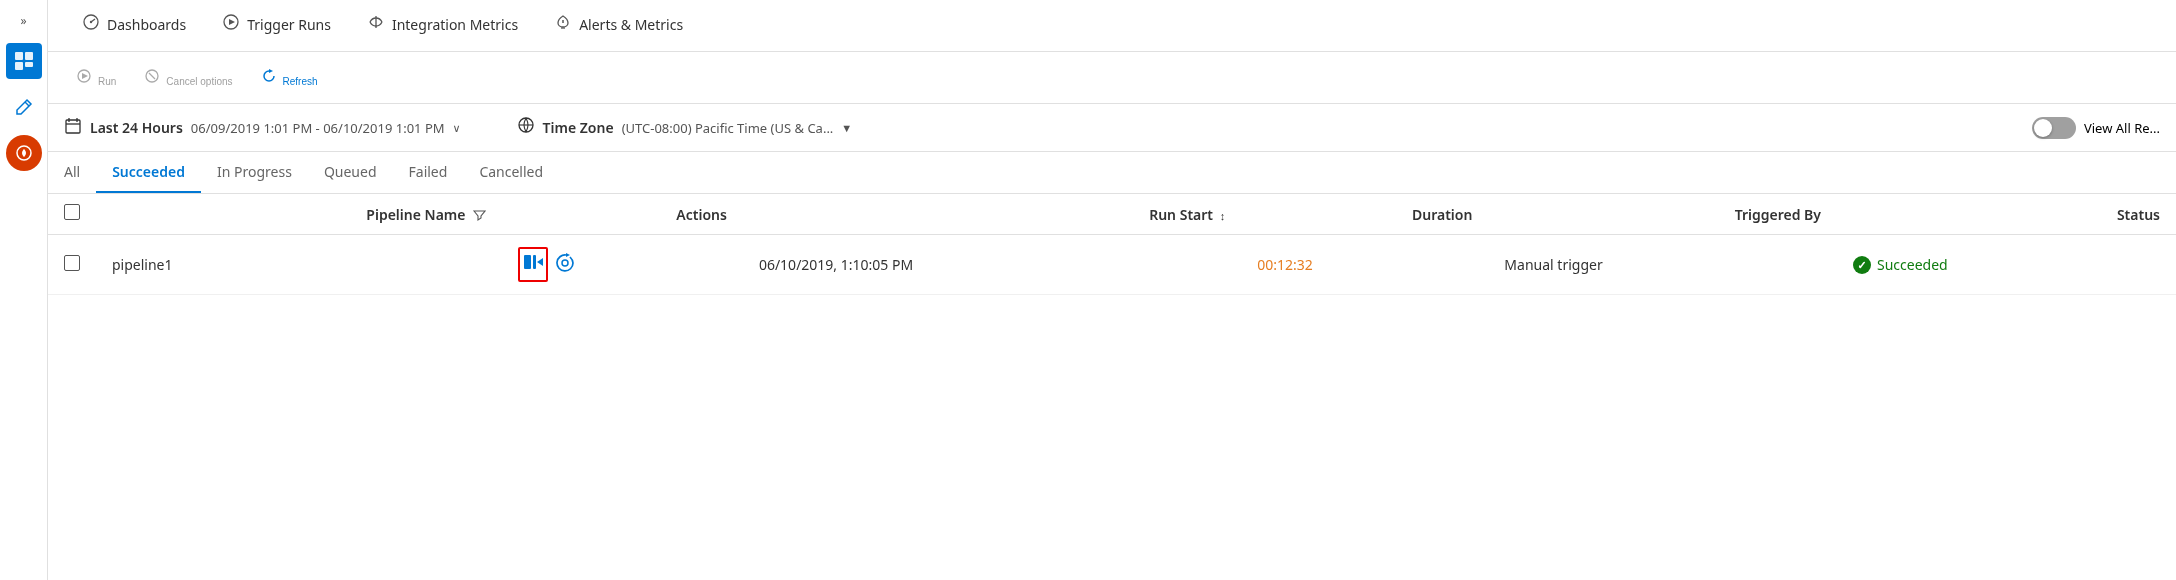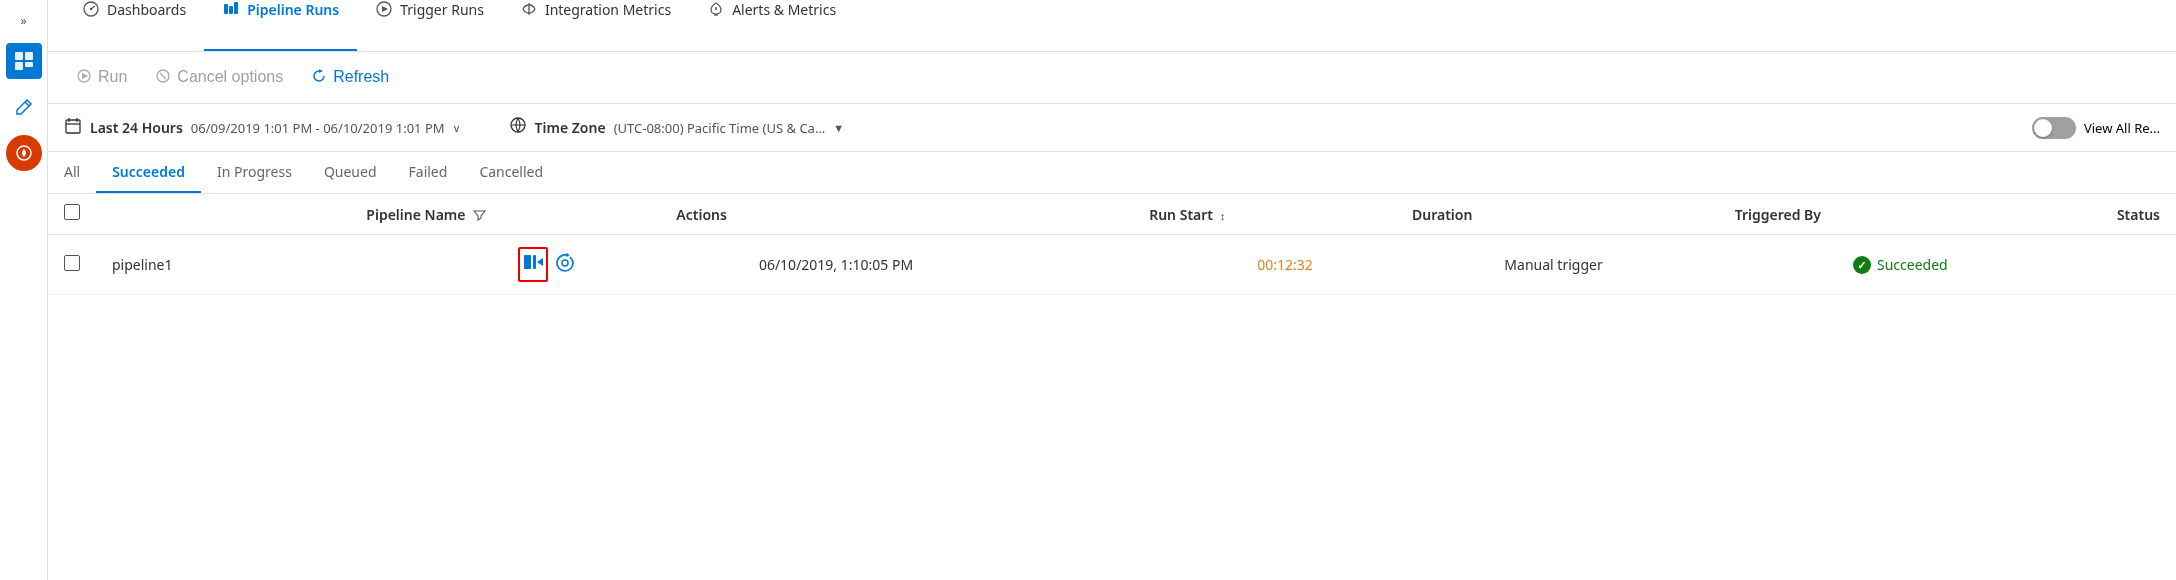--- a/index.html
+++ b/index.html
@@ -63,20 +63,21 @@
     .nav-tabs {
       display: flex;
       align-items: center;
       border-bottom: 1px solid #e0e0e0;
       padding: 0 16px;
       height: 52px;
       gap: 0;
     }
     .nav-tab {
       display: flex;
+      align-items: center;
       gap: 7px;
       padding: 0 18px;
       height: 100%;
       cursor: pointer;
       font-size: 14px;
       color: #333;
       border-bottom: 2px solid transparent;
       white-space: nowrap;
     }
     .nav-tab.active {
@@ -91,24 +92,24 @@
     
     .toolbar {
       display: flex;
       align-items: center;
       padding: 10px 16px;
       gap: 4px;
       border-bottom: 1px solid #e0e0e0;
     }
     .toolbar-btn {
       display: flex;
-      align-items: flex-start;
+      align-items: flex-end;
       gap: 6px;
       padding: 6px 12px;
-      font-size: 16px;
+      font-size: 10px;
       color: #555;
       cursor: pointer;
       border-radius: 2px;
       border: none;
       background: transparent;
     }
     .toolbar-btn.refresh {
       color: #0078d4;
     }
     .toolbar-btn.disabled {
@@ -117,21 +118,21 @@
     }
     .toolbar-btn-icon {
       font-size: 15px;
     }
 
     
     .filter-bar {
       display: flex;
       align-items: center;
       padding: 12px 16px;
-      gap: 24px;
+      gap: 32px;
       border-bottom: 1px solid #e0e0e0;
     }
     .filter-group {
       display: flex;
       align-items: center;
       gap: 8px;
     }
     .filter-label {
       font-weight: 600;
       font-size: 14px;
@@ -340,30 +341,20 @@
   <div class="nav-tabs">
     <div class="nav-tab">
       <span class="tab-icon">
         <svg width="18" height="18" viewBox="0 0 18 18" fill="none" xmlns="http://www.w3.org/2000/svg">
           <circle cx="9" cy="9" r="7" stroke="#555" stroke-width="1.3" fill="none"></circle>
           <path d="M9 9 L13 6" stroke="#555" stroke-width="1.3"></path>
           <circle cx="9" cy="9" r="1.2" fill="#555"></circle>
         </svg>
       </span>
       <span>Dashboards</span>
-    </div>
-    <div class="nav-tab active">
-      <span class="tab-icon">
-        <svg width="18" height="18" viewBox="0 0 18 18" fill="none" xmlns="http://www.w3.org/2000/svg">
-          <rect x="2" y="4" width="4" height="10" rx="1" fill="#0078d4"></rect>
-          <rect x="7" y="6" width="4" height="8" rx="1" fill="#0078d4"></rect>
-          <rect x="12" y="2" width="4" height="12" rx="1" fill="#0078d4"></rect>
-        </svg>
-      </span>
-      <span>Pipeline Runs</span>
     </div>
     <div class="nav-tab">
       <span class="tab-icon">
         <svg width="18" height="18" viewBox="0 0 18 18" fill="none" xmlns="http://www.w3.org/2000/svg">
           <circle cx="9" cy="9" r="7" stroke="#555" stroke-width="1.3" fill="none"></circle>
           <polygon points="7,6 13,9 7,12" fill="#555"></polygon>
         </svg>
       </span>
       <span>Trigger Runs</span>
     </div>

